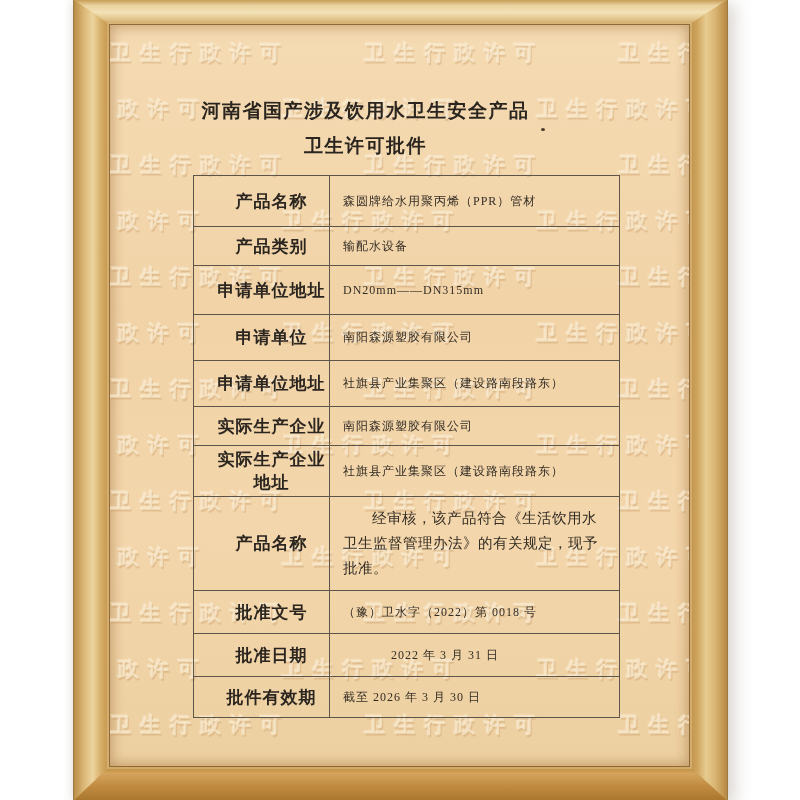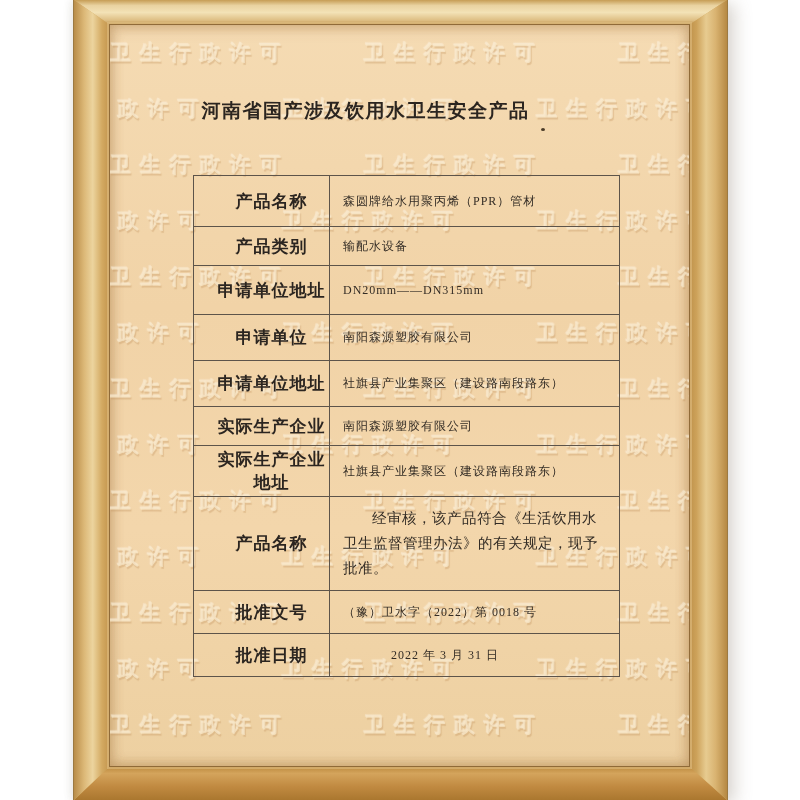--- a/index.html
+++ b/index.html
@@ -102,20 +102,21 @@
           <div class="wm-row">卫生行政许可　 卫生行政许可　 卫生行政许可　 卫生行政许可　 卫生行政许可　 卫生行政许可　 </div>
           <div class="wm-row odd">卫生行政许可　 卫生行政许可　 卫生行政许可　 卫生行政许可　 卫生行政许可　 卫生行政许可　 </div>
           <div class="wm-row">卫生行政许可　 卫生行政许可　 卫生行政许可　 卫生行政许可　 卫生行政许可　 卫生行政许可　 </div>
           <div class="wm-row odd">卫生行政许可　 卫生行政许可　 卫生行政许可　 卫生行政许可　 卫生行政许可　 卫生行政许可　 </div>
           <div class="wm-row">卫生行政许可　 卫生行政许可　 卫生行政许可　 卫生行政许可　 卫生行政许可　 卫生行政许可　 </div>
           <div class="wm-row odd">卫生行政许可　 卫生行政许可　 卫生行政许可　 卫生行政许可　 卫生行政许可　 卫生行政许可　 </div>
         </div>
 
       <div class="title">
         <div class="title-line">河南省国产涉及饮用水卫生安全产品</div>
+        <div class="title-line">卫生许可批件</div>
       </div>
 
       <div class="permit-table">
         <div class="row">
           <div class="cell label">产品名称</div>
           <div class="cell value">森圆牌给水用聚丙烯（PPR）管材</div>
         </div>
         <div class="row">
           <div class="cell label">产品类别</div>
           <div class="cell value">输配水设备</div>
@@ -145,19 +146,23 @@
           <div class="cell value">经审核，该产品符合《生活饮用水卫生监督管理办法》的有关规定，现予批准。</div>
         </div>
         <div class="row">
           <div class="cell label">批准文号</div>
           <div class="cell value">（豫）卫水字（2022）第 0018 号</div>
         </div>
         <div class="row">
           <div class="cell label">批准日期</div>
           <div class="cell value">2022 年 3 月 31 日</div>
         </div>
+        <div class="row">
+          <div class="cell label">批件有效期</div>
+          <div class="cell value">截至 2026 年 3 月 30 日</div>
+        </div>
       </div>
 
       <div class="speck speck-1"></div>
 
     </div>
   </div>
 </div>
 
 </body></html>

